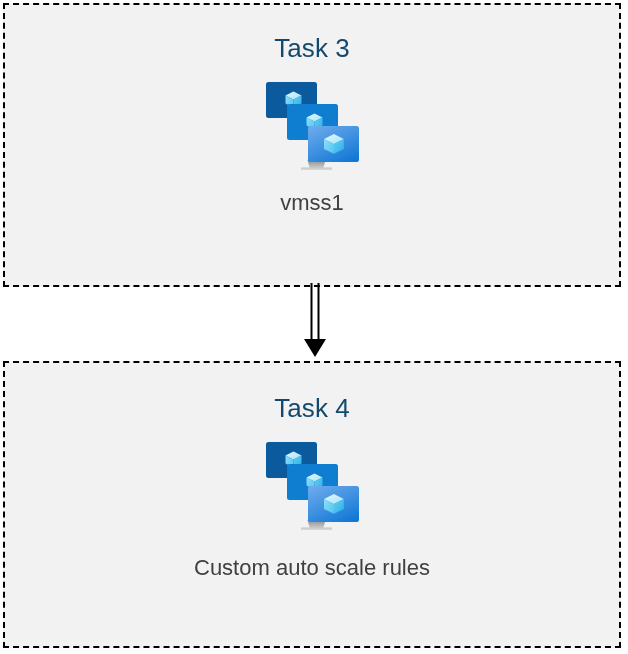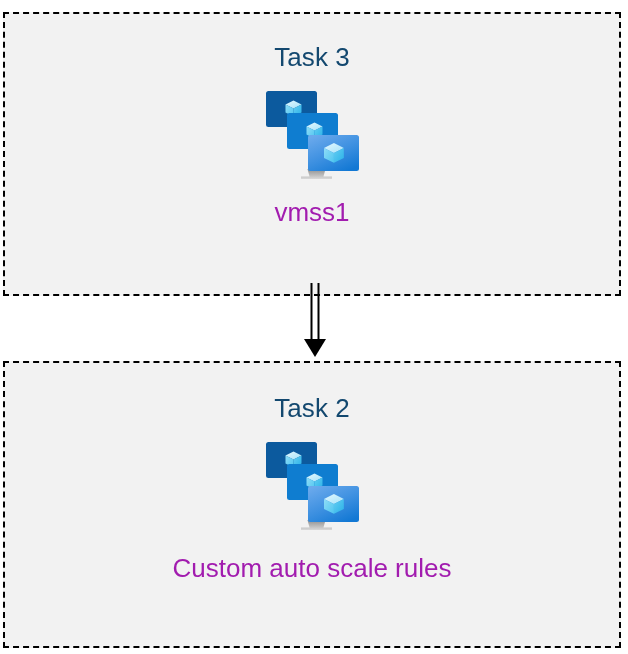--- a/index.html
+++ b/index.html
@@ -28,21 +28,21 @@
     position: absolute;
     box-sizing: border-box;
     background: #f2f2f2;
     border: 2px dashed #000000;
     display: flex;
     flex-direction: column;
     align-items: center;
   }
   #task-box-3 {
     left: 3px;
-    top: 12px;
+    top: 3px;
     width: 618px;
     height: 284px;
   }
   #task-box-4 {
     left: 3px;
     top: 361px;
     width: 618px;
     height: 287px;
   }
 
@@ -52,22 +52,22 @@
     line-height: 30px;
     font-weight: 400;
     letter-spacing: 0.1px;
     text-align: center;
     white-space: nowrap;
   }
   #task-box-3 .task-title { margin-top: 28px; }
   #task-box-4 .task-title { margin-top: 30px; }
 
   .caption {
-    color: #a21caf;
-    font-size: 26px;
+    color: #404040;
+    font-size: 22px;
     line-height: 32px;
     font-weight: 400;
     text-align: left;
     white-space: nowrap;
   }
   #task-box-3 .caption-block { margin-top: 12px; }
   #task-box-4 .caption-block { margin-top: 17px; }
 
   
   .vmss-icon {
@@ -153,21 +153,21 @@
   </div>
 
   <svg class="connector" viewBox="0 0 40 76" xmlns="http://www.w3.org/2000/svg">
     <line x1="16.5" y1="0" x2="16.5" y2="63" stroke="#000000" stroke-width="2"></line>
     <line x1="23.5" y1="0" x2="23.5" y2="63" stroke="#000000" stroke-width="2"></line>
     <polygon points="9,56 31,56 20,74" fill="#000000"></polygon>
   </svg>
 
   <div class="task-box" id="task-box-4">
 
-    <div class="task-title">Task 2</div>
+    <div class="task-title">Task 4</div>
 
     <div class="icon-wrap">
       <svg class="vmss-icon" viewBox="0 0 108 96" xmlns="http://www.w3.org/2000/svg">
         <defs>
           <linearGradient id="frontMon4" x1="0.15" y1="0" x2="0.78" y2="1">
             <stop offset="0" stop-color="#6aa9ec"></stop>
             <stop offset="0.55" stop-color="#3b8fe0"></stop>
             <stop offset="1" stop-color="#1278d4"></stop>
           </linearGradient>
           <linearGradient id="standG4" x1="0.5" y1="0" x2="0.5" y2="1">

